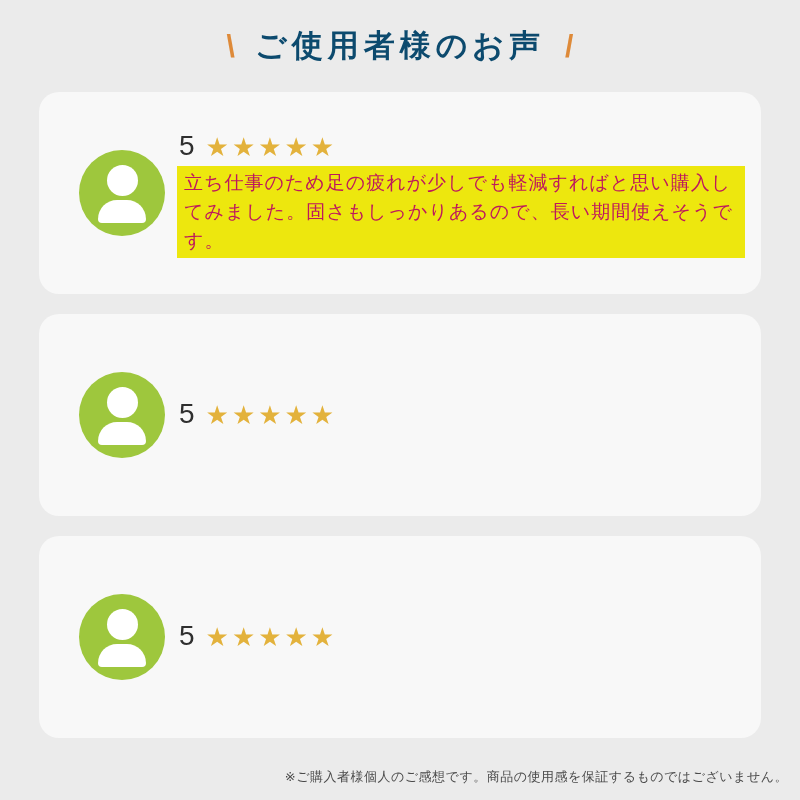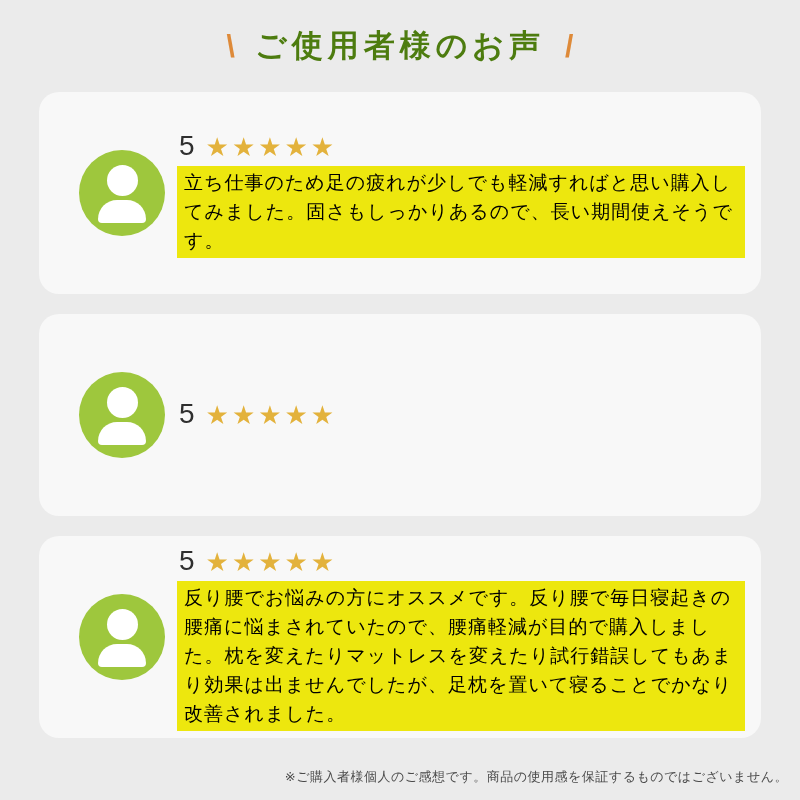--- a/index.html
+++ b/index.html
@@ -29,21 +29,21 @@
   .title-mark {
     font-size: 30px;
     font-weight: 700;
     color: #de8a39;
     transform: scaleY(1.05);
   }
   .page-title {
     font-size: 31px;
     font-weight: 700;
     letter-spacing: 5px;
-    color: #4d7c0f;
+    color: #0c4a6e;
     margin: 0;
   }
   
   .card {
     box-sizing: border-box;
     width: 722px;
     height: 202px;
     margin: 0 auto 20px auto;
     background: #f8f8f8;
     border-radius: 20px;
@@ -103,21 +103,21 @@
     color: #e3b23c;
     letter-spacing: 3px;
     line-height: 1;
     padding-top: 2px;
   }
   .review-text {
     margin: 0;
     font-size: 19px;
     line-height: 29px;
     letter-spacing: 1px;
-    color: #000000;
+    color: #be185d;
   }
   .review-text .hl {
     display: block;
     background: #ede70e;
     padding: 2px 7px 3px 7px;
   }
   .review-text .plain {
     display: block;
     padding: 2px 7px 3px 7px;
   }
@@ -180,22 +180,18 @@
       <div class="person-icon">
         <div class="person-head"></div>
         <div class="person-torso"></div>
       </div>
     </div>
     <div class="content">
       <div class="rating">
         <span class="score">5</span>
         <span class="stars">★★★★★</span>
       </div>
-      <p class="review-text">
-        <span class="hl">反り腰でお悩みの方にオススメです。反り腰で毎日寝起きの腰痛に悩まされていたので、腰痛軽減が目的で購入しました。枕を変えたりマットレスを変えたり試行錯誤してもあまり効果は出ませんでしたが、足枕を置いて寝ることでかなり改善されました。</span>
-
-      </p>
     </div>
   </section>
 
   <p class="footer-note">※ご購入者様個人のご感想です。商品の使用感を保証するものではございません。</p>
 
 </div>
 
 </body></html>

